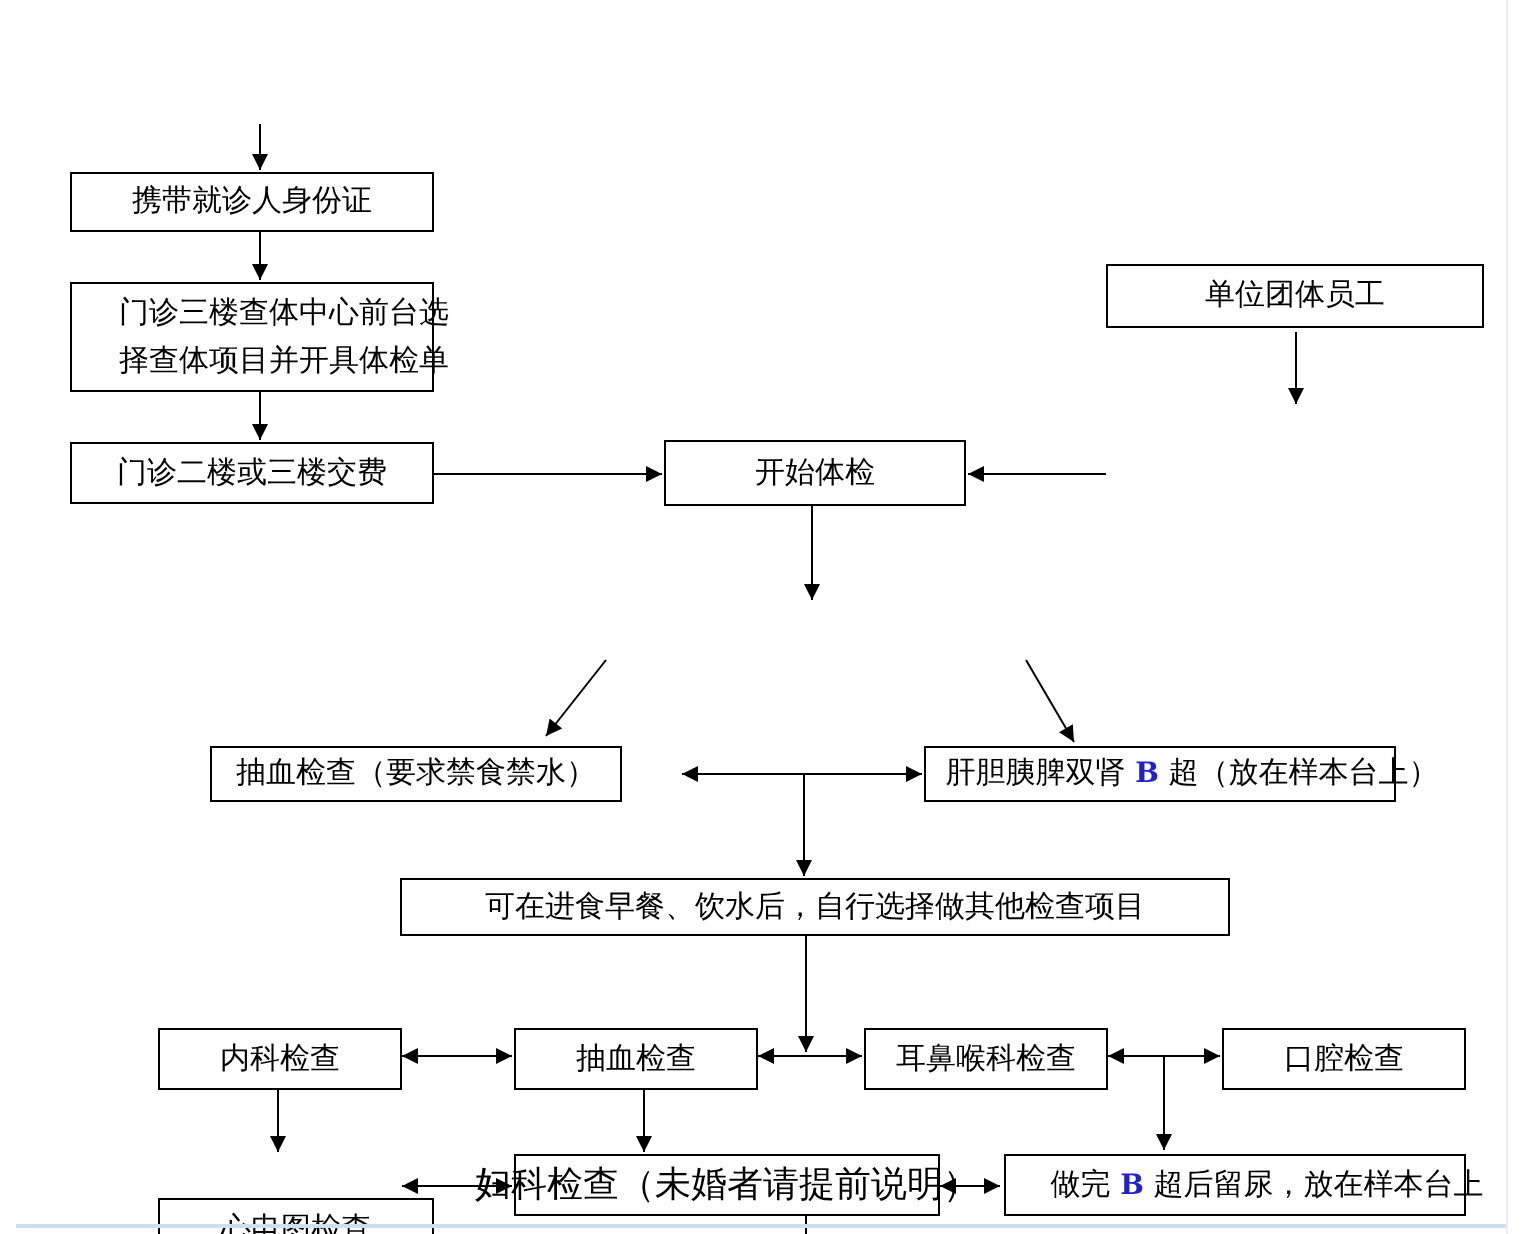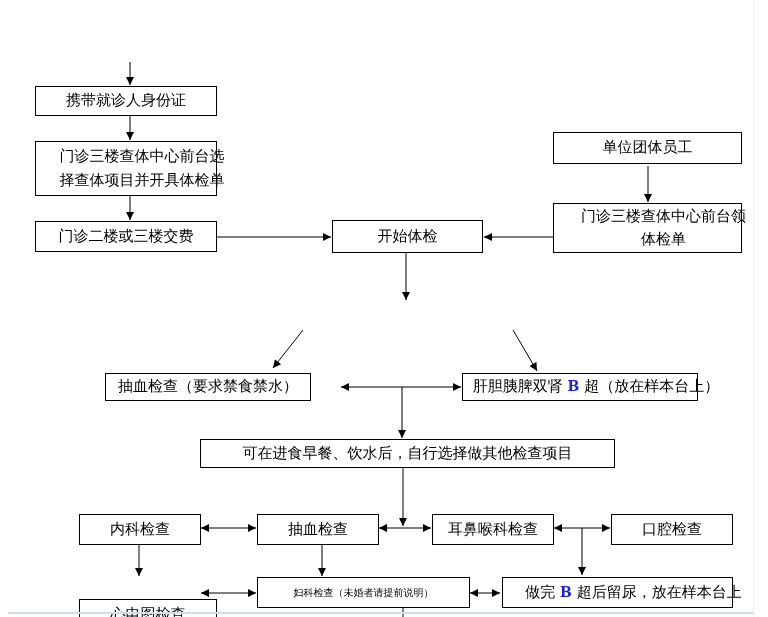--- a/index.html
+++ b/index.html
@@ -80,24 +80,20 @@
 
   <div class="node" style="left:35px;top:141px;width:182px;height:55px">
     <span class="row">门诊三楼查体中心前台选</span>
     <span class="row">择查体项目并开具体检单</span>
   </div>
 
   <div class="node" style="left:35px;top:221px;width:182px;height:31px">门诊二楼或三楼交费</div>
 
   <div class="node" style="left:553px;top:132px;width:189px;height:32px">单位团体员工</div>
 
-  <div class="node" style="left:553px;top:203px;width:189px;height:50px">
-    <span class="row">门诊三楼查体中心前台领</span>
-    <span class="row">体检单</span>
-  </div>
 
   <div class="node" style="left:332px;top:220px;width:151px;height:33px">开始体检</div>
 
 
   <div class="node" style="left:105px;top:373px;width:206px;height:28px">抽血检查（要求禁食禁水）</div>
 
   <div class="node" style="left:462px;top:373px;width:236px;height:28px">
     <span class="row">
       <span>肝胆胰脾双肾 </span><span class="hl-b">B</span><span> 超（放在样本台上）</span>
     </span>
@@ -108,21 +104,21 @@
   <div class="node" style="left:79px;top:514px;width:122px;height:31px">内科检查</div>
 
   <div class="node" style="left:257px;top:514px;width:122px;height:31px">抽血检查</div>
 
   <div class="node" style="left:432px;top:514px;width:122px;height:31px">耳鼻喉科检查</div>
 
   <div class="node" style="left:611px;top:514px;width:122px;height:31px">口腔检查</div>
 
   <div class="node" style="left:79px;top:599px;width:138px;height:31px">心电图检查</div>
 
-  <div class="node" style="left:257px;top:577px;width:213px;height:31px;font-size:10px">妇科检查（未婚者请提前说明）</div>
+  <div class="node" style="left:257px;top:577px;width:213px;height:31px;font-size:18px">妇科检查（未婚者请提前说明）</div>
 
   <div class="node" style="left:502px;top:577px;width:231px;height:31px">
     <span class="row">
       <span>做完 </span><span class="hl-b">B</span><span> 超后留尿，放在样本台上</span>
     </span>
   </div>
 
   <div class="right-rule" style="left:753px"></div>
   <div class="bottom-rule" style="left:8px;top:612px;width:745px"></div>
 

